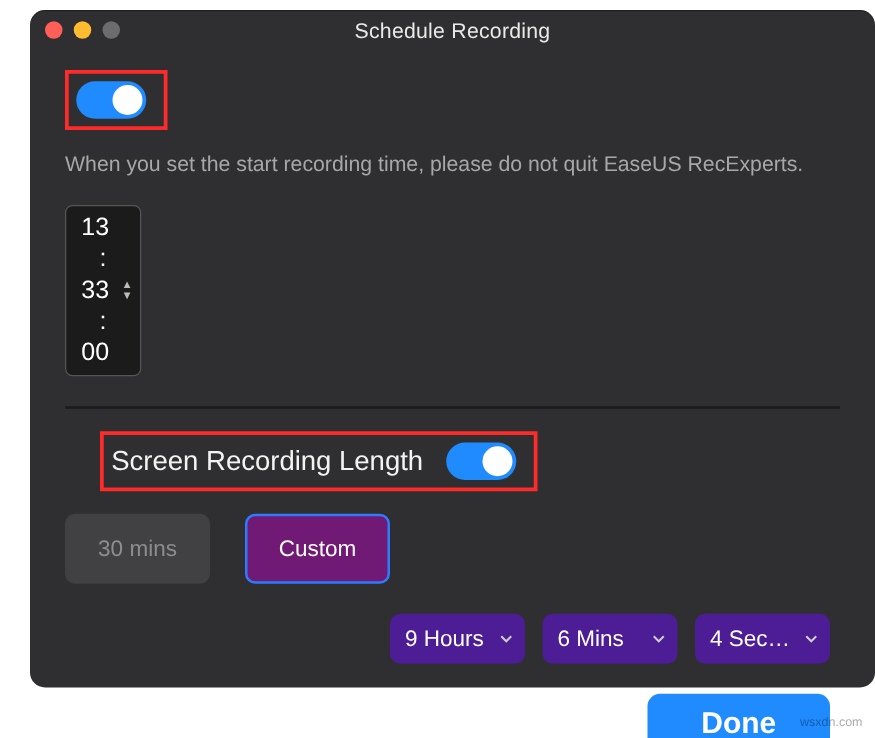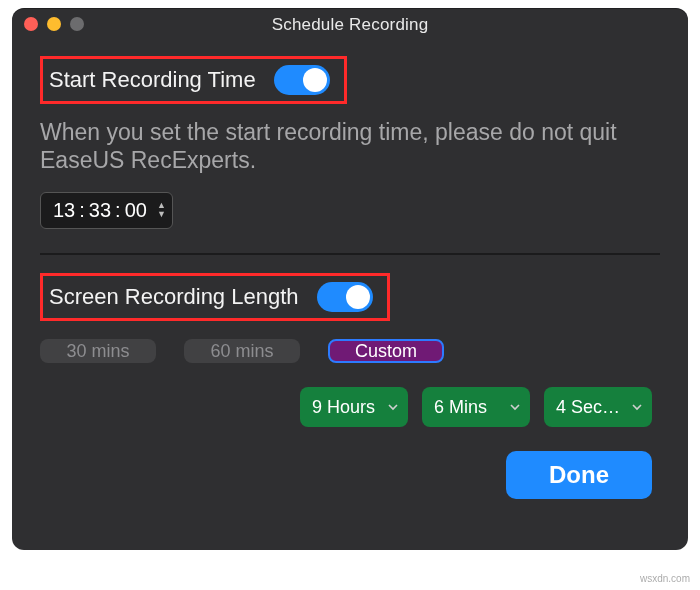--- a/index.html
+++ b/index.html
@@ -6,21 +6,21 @@
     margin: 0;
     padding: 0;
     width: 700px;
     height: 590px;
     background: #fff;
     font-family: -apple-system, "Helvetica Neue", Arial, sans-serif;
     overflow: hidden;
   }
   .window {
     position: absolute;
-    left: 12px;
+    left: 24px;
     top: 8px;
     width: 676px;
     height: 542px;
     background: #2f2f31;
     border-radius: 12px;
     box-shadow: 0 1px 0 rgba(0,0,0,.3) inset;
     color: #dcdcdc;
   }
   .titlebar {
     height: 34px;
@@ -74,37 +74,37 @@
     position: absolute;
     right: 3px;
     top: 3px;
     width: 24px;
     height: 24px;
     background: #fff;
     border-radius: 50%;
   }
   .desc {
     margin-top: 14px;
-    font-size: 23px;
+    font-size: 17px;
     line-height: 28px;
     color: #a7a7a9;
     max-width: 620px;
   }
   .time-field {
     margin-top: 18px;
     display: inline-flex;
     align-items: center;
     background: #1b1b1c;
     border: 1px solid #555;
     border-radius: 6px;
     padding: 6px 6px 6px 12px;
     color: #fff;
     font-size: 20px;
   }
-  .time-field .digits { display: inline-flex; align-items: flex-end; gap: 2px; }
+  .time-field .digits { display: inline-flex; align-items: flex-end; gap: 2px; flex-direction: column; }
   .time-field .sep { padding: 0 2px; }
   .stepper {
     display: flex;
     flex-direction: column;
     margin-left: 10px;
     color: #bcbcbc;
     line-height: 6px;
     font-size: 9px;
   }
   .stepper span { height: 9px; }
@@ -113,21 +113,21 @@
     height: 2px;
     background: #1b1b1c;
   }
   .duration-row {
     margin-top: 18px;
     display: flex;
     gap: 28px;
   }
   .pill {
     width: 116px;
-    height: 24px;
+    height: 56px;
     border-radius: 8px;
     background: #414143;
     color: #8d8d90;
     font-size: 18px;
     display: flex;
     align-items: center;
     justify-content: center;
     box-sizing: border-box;
   }
   .pill.selected {
@@ -139,21 +139,21 @@
     margin-top: 24px;
     display: flex;
     gap: 14px;
     justify-content: flex-end;
     padding-right: 8px;
   }
   .dropdown {
     height: 40px;
     min-width: 108px;
     border-radius: 8px;
-    background: #15803d;
+    background: #4c1d95;
     color: #fff;
     font-size: 18px;
     display: flex;
     align-items: center;
     justify-content: space-between;
     padding: 0 10px 0 12px;
     box-sizing: border-box;
   }
   .chev {
     width: 10px;
@@ -198,21 +198,20 @@
       <div class="dot yellow"></div>
       <div class="dot grey"></div>
     </div>
     <div class="title">Schedule Recording</div>
   </div>
 
   <div class="content">
 
     
     <div class="section-head">
-      <span class="label">Start Recording Time</span>
       <div class="toggle">
         <div class="knob"></div>
       </div>
     </div>
     <div class="desc">When you set the start recording time, please do not quit EaseUS RecExperts.</div>
 
     <div class="time-field">
       <span class="digits">
         <span>13</span>
         <span class="sep">:</span>
@@ -222,30 +221,29 @@
       </span>
       <span class="stepper">
         <span>▲</span>
         <span>▼</span>
       </span>
     </div>
 
     <div class="divider"></div>
 
     
-    <div class="section-head" style="margin-top:18px;">
+    <div class="section-head" style="margin-top:18px;margin-left:28px;">
       <span class="label">Screen Recording Length</span>
       <div class="toggle">
         <div class="knob"></div>
       </div>
     </div>
 
     <div class="duration-row">
       <div class="pill">30 mins</div>
-      <div class="pill">60 mins</div>
       <div class="pill selected">Custom</div>
     </div>
 
     <div class="dropdown-row">
       <div class="dropdown">
         <span>9 Hours</span>
         <span class="chev">
           <svg viewBox="0 0 10 10" width="10" height="10">
               <path d="M1 3 L5 7 L9 3" fill="none" stroke="#cfcfcf" stroke-width="1.6"></path>
             </svg>

